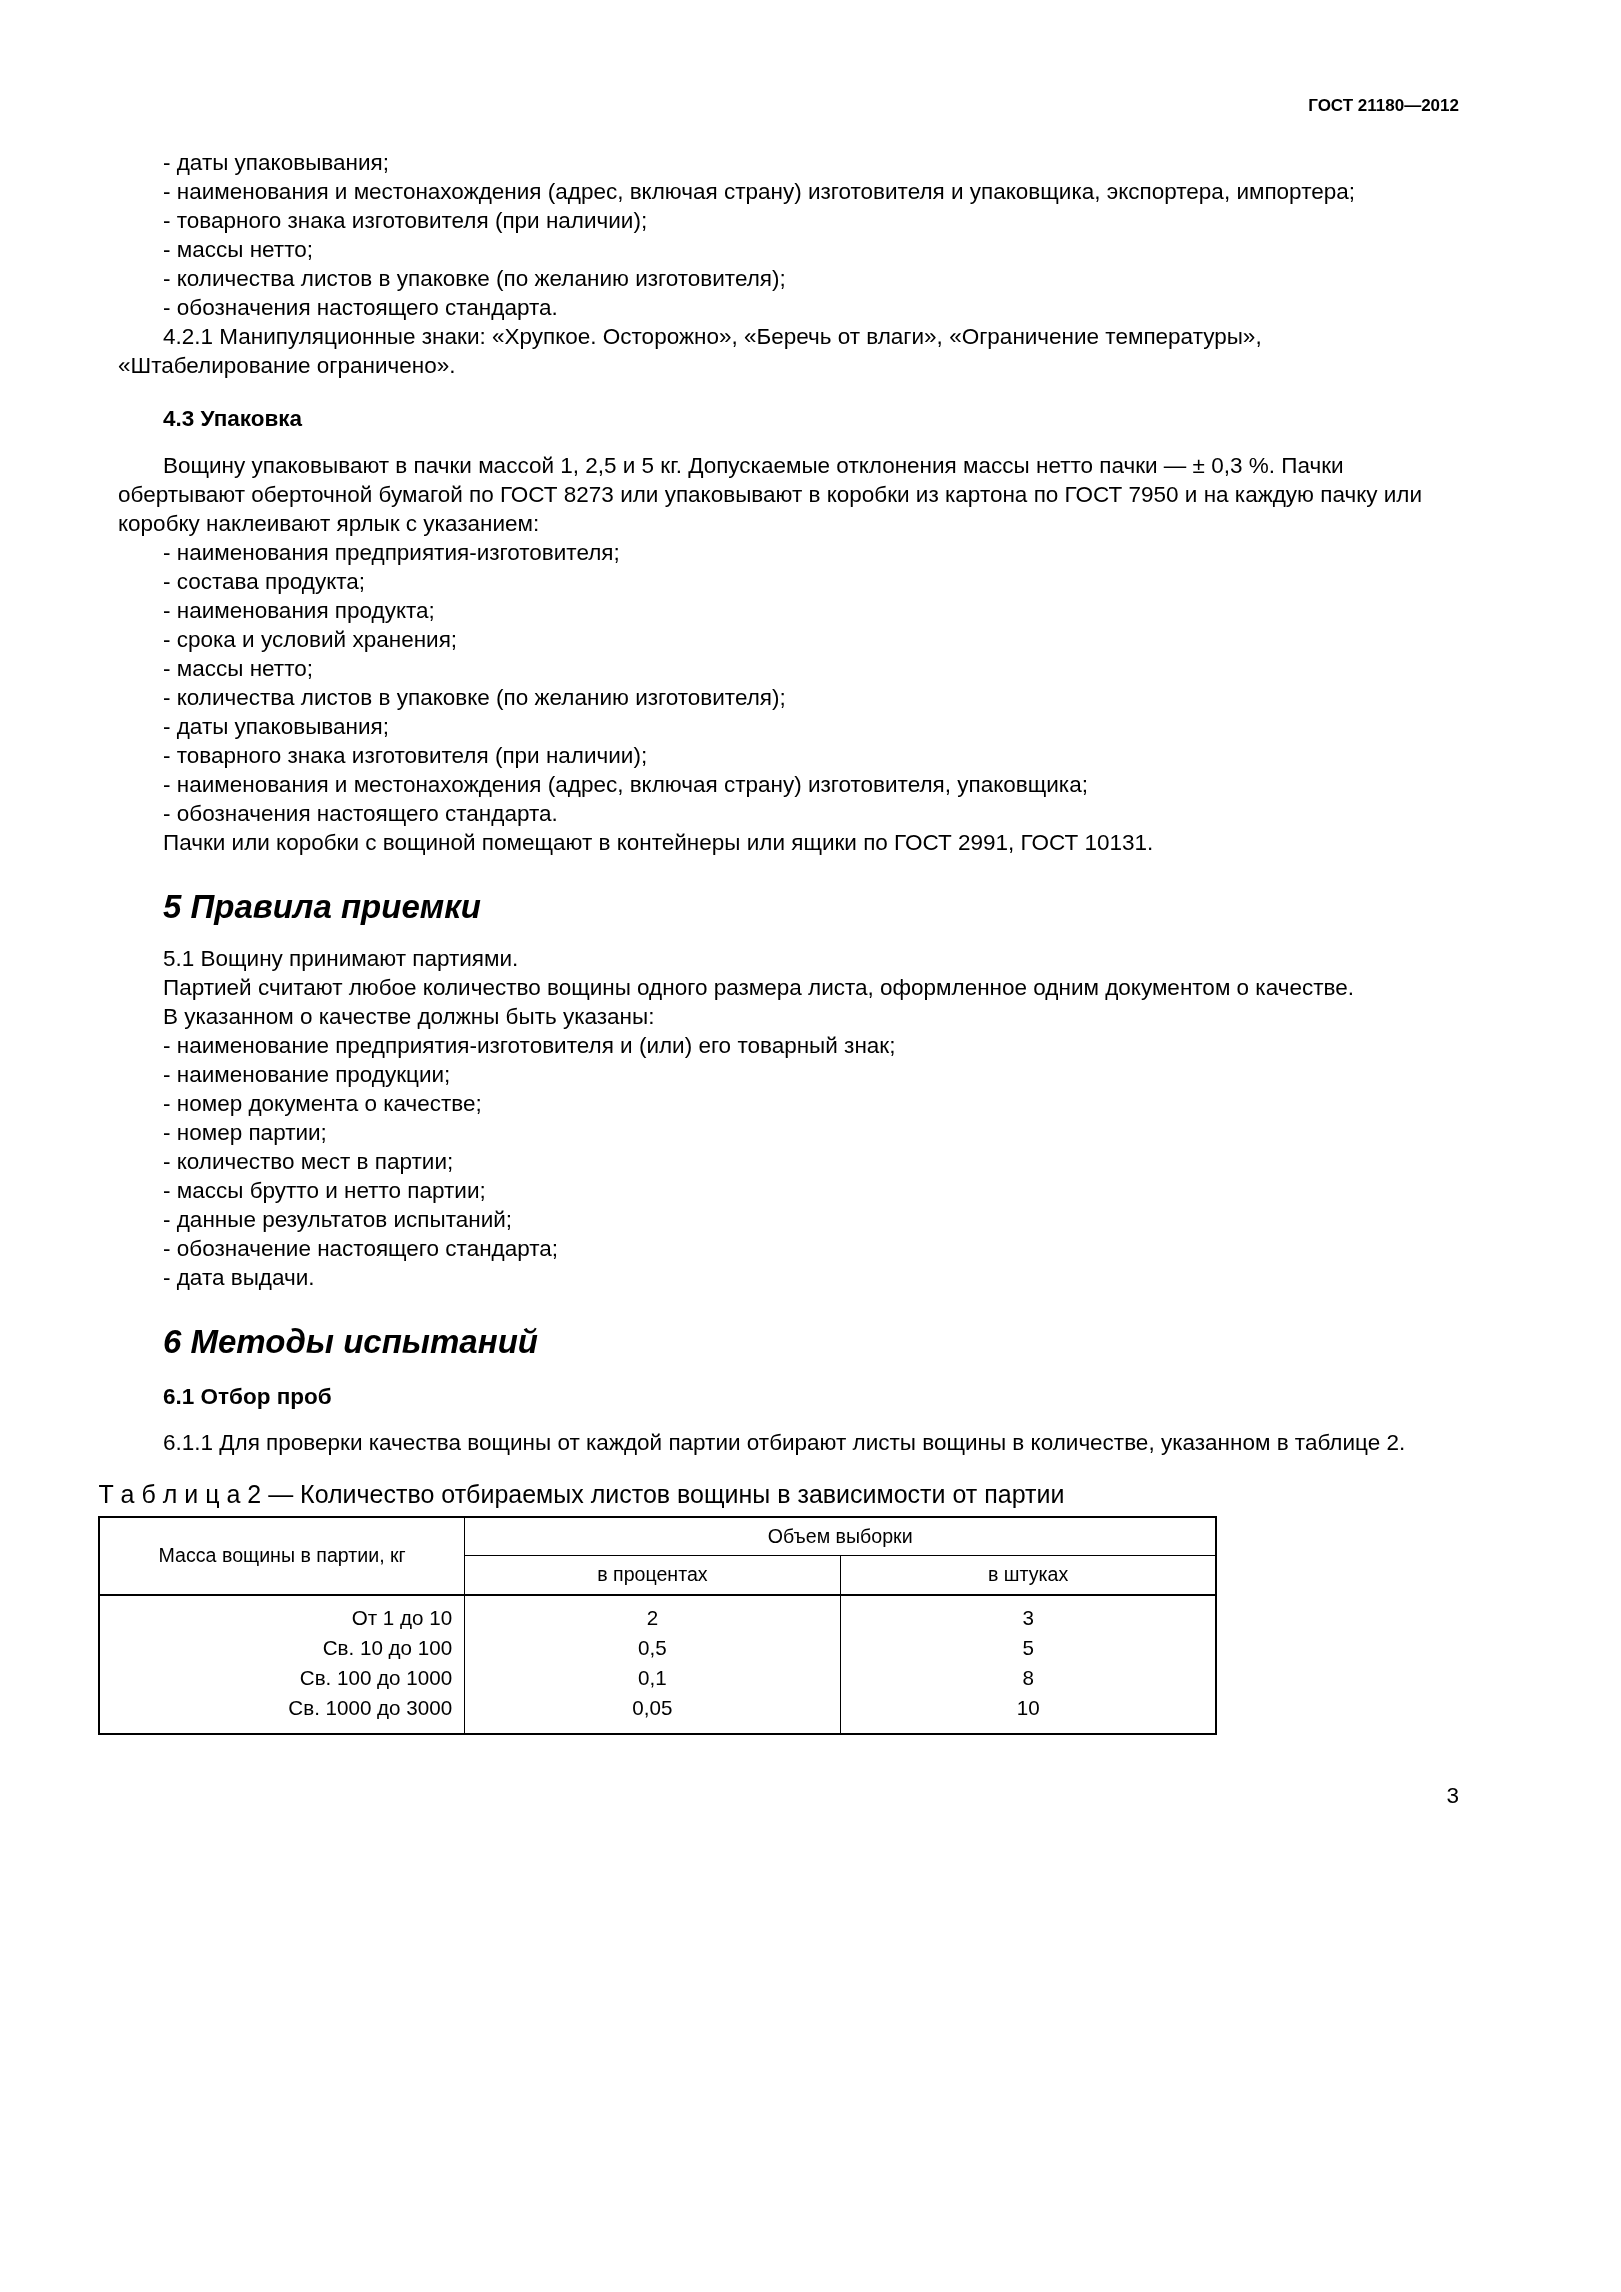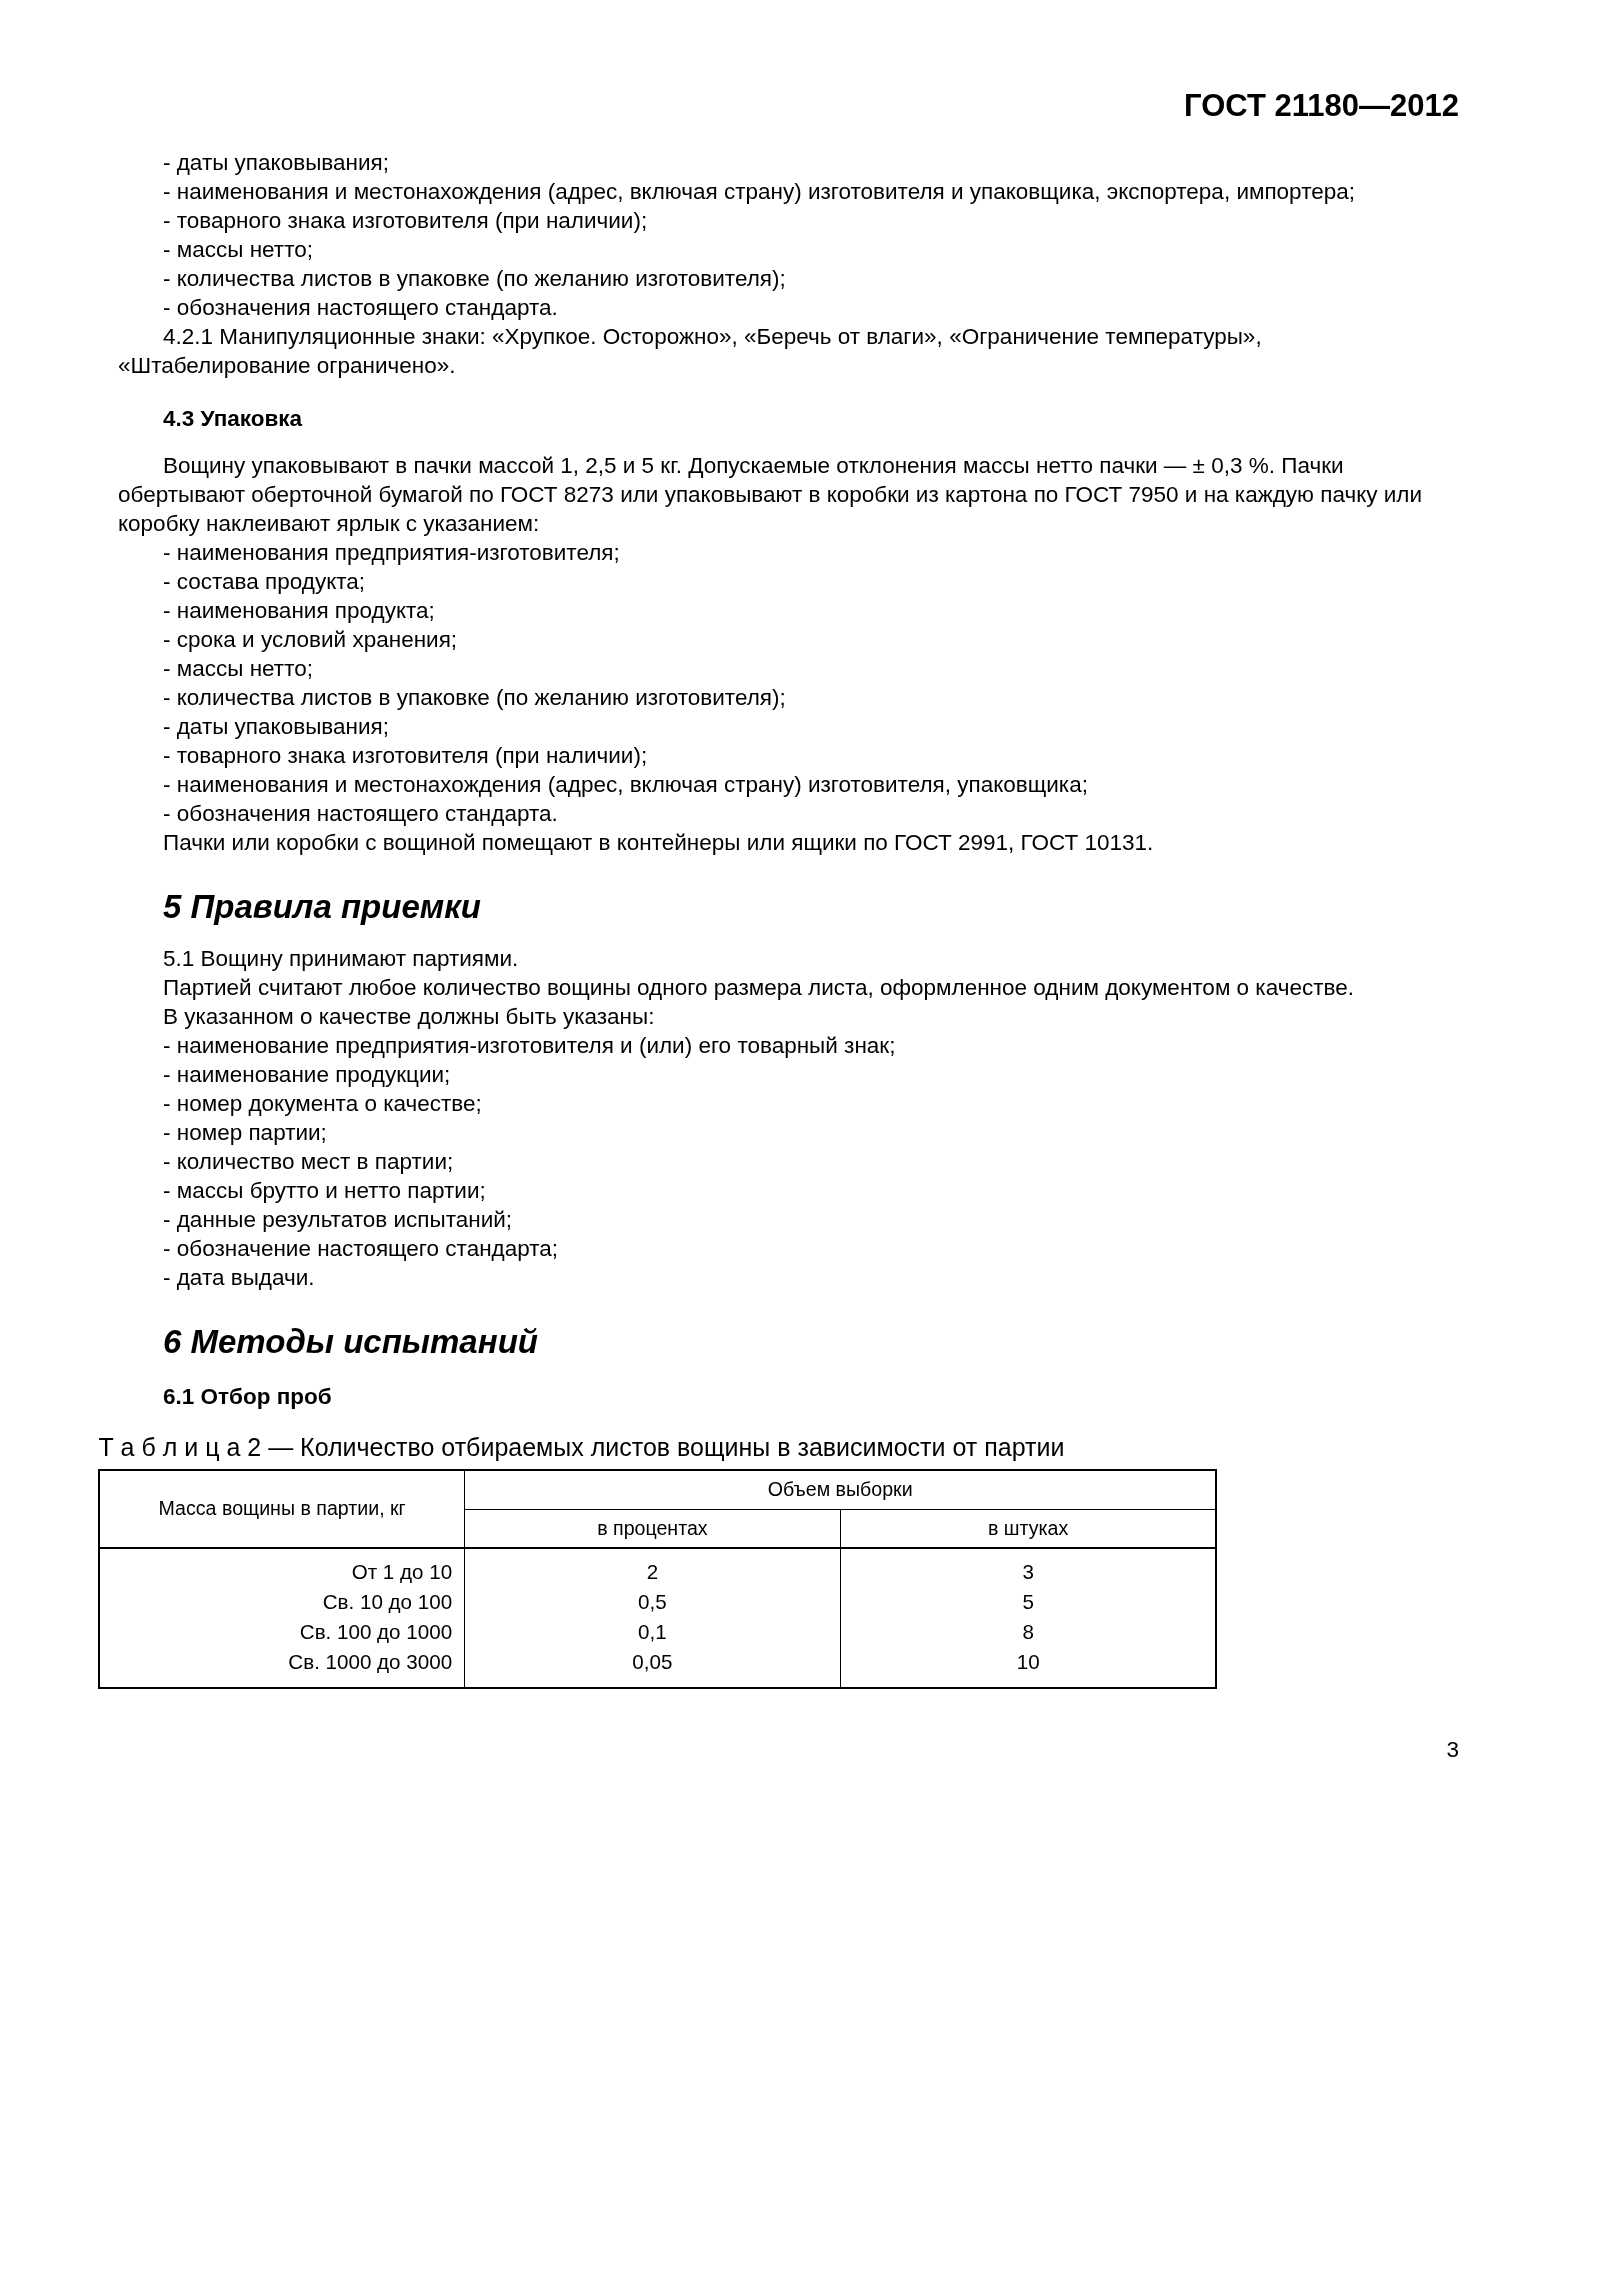--- a/index.html
+++ b/index.html
@@ -10,21 +10,21 @@
     height: 2293px;
     background: #ffffff;
     color: #000000;
     font-family: "Liberation Sans", sans-serif;
     padding: 92px 162px 0 118px;
     overflow: hidden;
   }
   .doc-header {
     text-align: right;
     font-weight: bold;
-    font-size: 31px;
+    font-size: 17px;
     line-height: 27.4px;
     margin-bottom: 29px;
   }
   .para {
     font-size: 22.5px;
     line-height: 29px;
     text-indent: 45px;
     margin: 0;
   }
   .h-sub {
@@ -124,20 +124,21 @@
       <div class="para">- наименование продукции;</div>
       <div class="para">- номер документа о качестве;</div>
       <div class="para">- номер партии;</div>
       <div class="para">- количество мест в партии;</div>
       <div class="para">- массы брутто и нетто партии;</div>
       <div class="para">- данные результатов испытаний;</div>
       <div class="para">- обозначение настоящего стандарта;</div>
       <div class="para">- дата выдачи.</div>
       <div class="h-section">6 Методы испытаний</div>
       <div class="h-sub">6.1 Отбор проб</div>
+      <div class="para">6.1.1 Для проверки качества вощины от каждой партии отбирают листы вощины в количестве, указанном в таблице 2.</div>
     </main>
 
   <section class="table-section">
     <p class="caption">Т а б л и ц а  2 — Количество отбираемых листов вощины в зависимости от партии</p>
 
     <table class="gost">
       <colgroup>
           <col class="c1">
           <col class="c2">
           <col class="c3">

